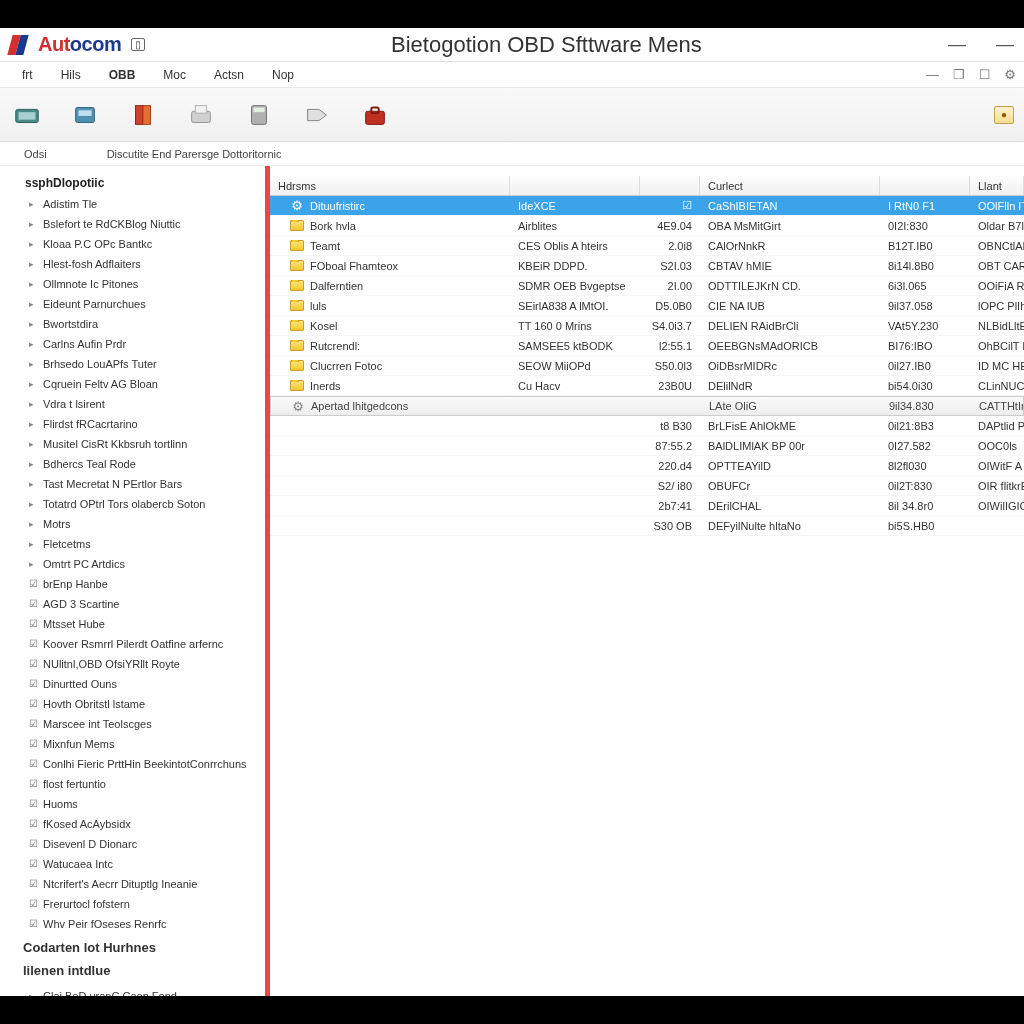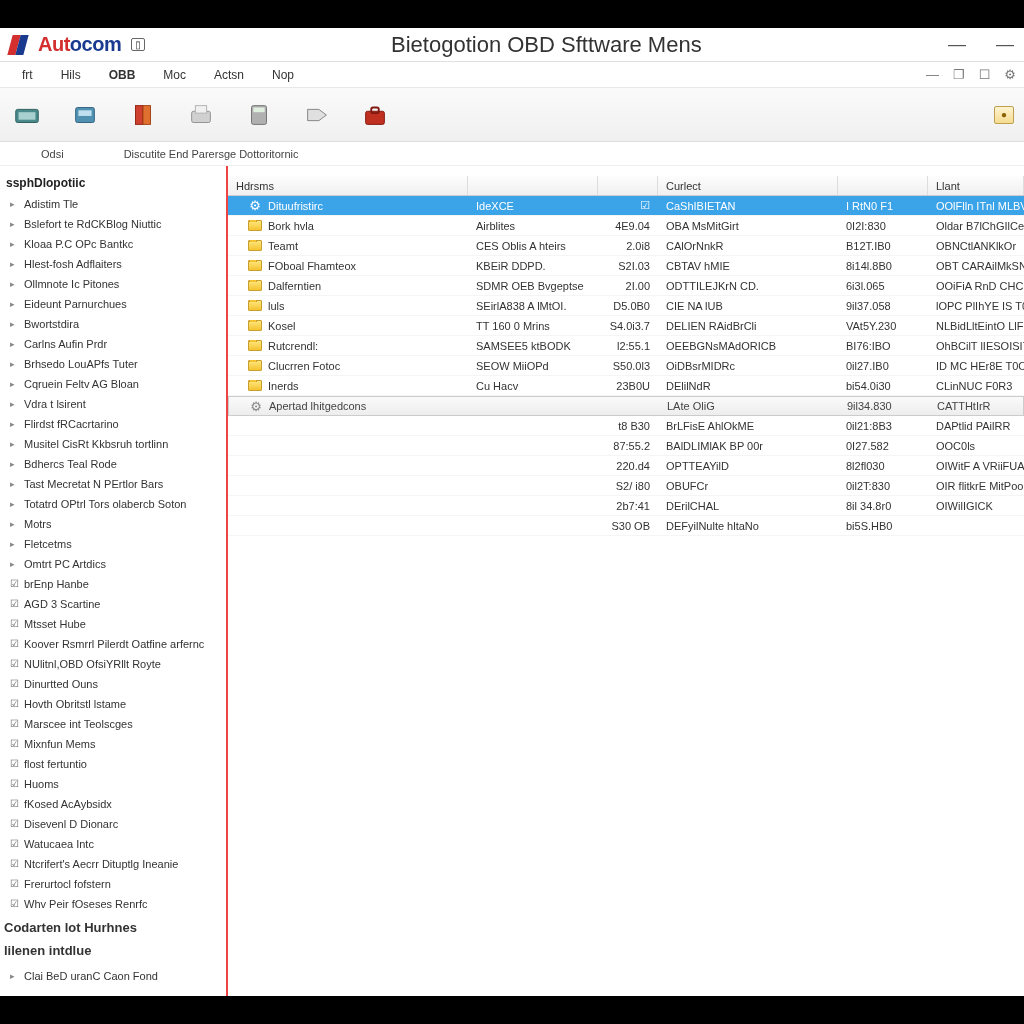--- a/index.html
+++ b/index.html
@@ -19,23 +19,23 @@
 .win-controls { display: flex; gap: 30px; font-size: 18px; color: #555; }
 .menubar { height: 26px; display: flex; align-items: center; padding: 0 8px; gap: 0; border-bottom: 1px solid #e8e8e8; font-size: 12px; color: #333; }
 .menu-item { padding: 4px 14px; cursor: default; }
 .menu-right { margin-left: auto; display: flex; gap: 14px; font-size: 13px; color: #777; align-items: center; }
 .menu-right span { font-family: "Segoe UI Symbol", sans-serif; }
 .toolbar { height: 54px; display: flex; align-items: center; padding: 0 10px; gap: 24px; border-bottom: 1px solid #ddd; background: linear-gradient(#fafafa, #f0f0f0); }
 .tool-icon { width: 34px; height: 34px; display: flex; align-items: center; justify-content: center; font-size: 24px; cursor: pointer; border-radius: 3px; }
 .tool-icon svg { width: 30px; height: 30px; }
 .tool-right { margin-left: auto; display: flex; align-items: center; gap: 6px; }
 .small-btn { width: 20px; height: 18px; border: 1px solid #c0a050; background: linear-gradient(#fff3d0,#f5dc90); border-radius: 2px; font-size: 10px; display:flex; align-items:center; justify-content:center; color:#8a6000;}
-.breadcrumb { height: 24px; display: flex; align-items: center; padding: 0 41px; font-size: 11px; color: #444; gap: 60px; border-bottom: 1px solid #eee; }
+.breadcrumb { height: 24px; display: flex; align-items: center; padding: 0 24px; font-size: 11px; color: #444; gap: 60px; border-bottom: 1px solid #eee; }
 .main { flex: 1; display: flex; overflow: hidden; }
-.sidebar { width: 228px; border-right: 2px solid #ef4444; overflow-y: auto; padding: 6px 0; font-size: 11px; }
+.sidebar { width: 270px; border-right: 5px solid #ef4444; overflow-y: auto; padding: 6px 19px; font-size: 11px; }
 .sidebar-header { font-weight: bold; font-size: 12px; padding: 4px 6px; color: #222; }
 .tree-item { display: flex; align-items: center; gap: 6px; padding: 2px 4px 2px 10px; color: #333; line-height: 16px; cursor: default; white-space: nowrap; overflow: hidden; }
 .tree-item::before { content: "▸"; color: #888; font-size: 9px; width: 8px; display:inline-block; }
 .tree-item.check::before { content: "☑"; color: #666; font-size: 10px; }
 .sidebar-sub { font-weight: bold; padding: 6px 4px 2px 4px; color: #333; font-size: 13px; }
 .content { flex: 1; display: flex; flex-direction: column; overflow: hidden; margin-top: 10px; }
 .col-headers { height: 20px; display: flex; background: linear-gradient(#fdfdfd,#f0f0f0); border-bottom: 1px solid #ccc; font-size: 11px; color: #333; }
 .col { border-right: 1px solid #ddd; padding: 3px 8px; display: flex; align-items: center; }
 .c1 { width: 240px; } .c2 { width: 130px; } .c3 { width: 60px; text-align:right; justify-content:flex-end; } .c4 { width: 180px; } .c5 { width: 90px; } .c6 { flex: 1; }
 .row { height: 20px; display: flex; font-size: 11px; color: #333; align-items: center; border-bottom: 1px solid #f5f5f5; }
@@ -160,20 +160,21 @@
           <div class="tree-item">Omtrt PC Artdics</div>
           <div class="tree-item check">brEnp Hanbe</div>
           <div class="tree-item check">AGD 3 Scartine</div>
           <div class="tree-item check">Mtsset Hube</div>
           <div class="tree-item check">Koover Rsmrrl Pilerdt Oatfine arfernc</div>
           <div class="tree-item check">NUlitnl,OBD OfsiYRllt Royte</div>
           <div class="tree-item check">Dinurtted Ouns</div>
           <div class="tree-item check">Hovth Obritstl lstame</div>
           <div class="tree-item check">Marscee int Teolscges</div>
           <div class="tree-item check">Mixnfun Mems</div>
+          <div class="tree-item check">Conlhi Fieric PrttHin BeekintotConrrchuns</div>
           <div class="tree-item check">flost fertuntio</div>
           <div class="tree-item check">Huoms</div>
           <div class="tree-item check">fKosed AcAybsidx</div>
           <div class="tree-item check">Disevenl D Dionarc</div>
           <div class="tree-item check">Watucaea Intc</div>
           <div class="tree-item check">Ntcrifert's Aecrr Dituptlg Ineanie</div>
           <div class="tree-item check">Frerurtocl fofstern</div>
           <div class="tree-item check">Whv Peir fOseses Renrfc</div>
         </div>
       <div class="sidebar-sub">Codarten lot Hurhnes</div>

